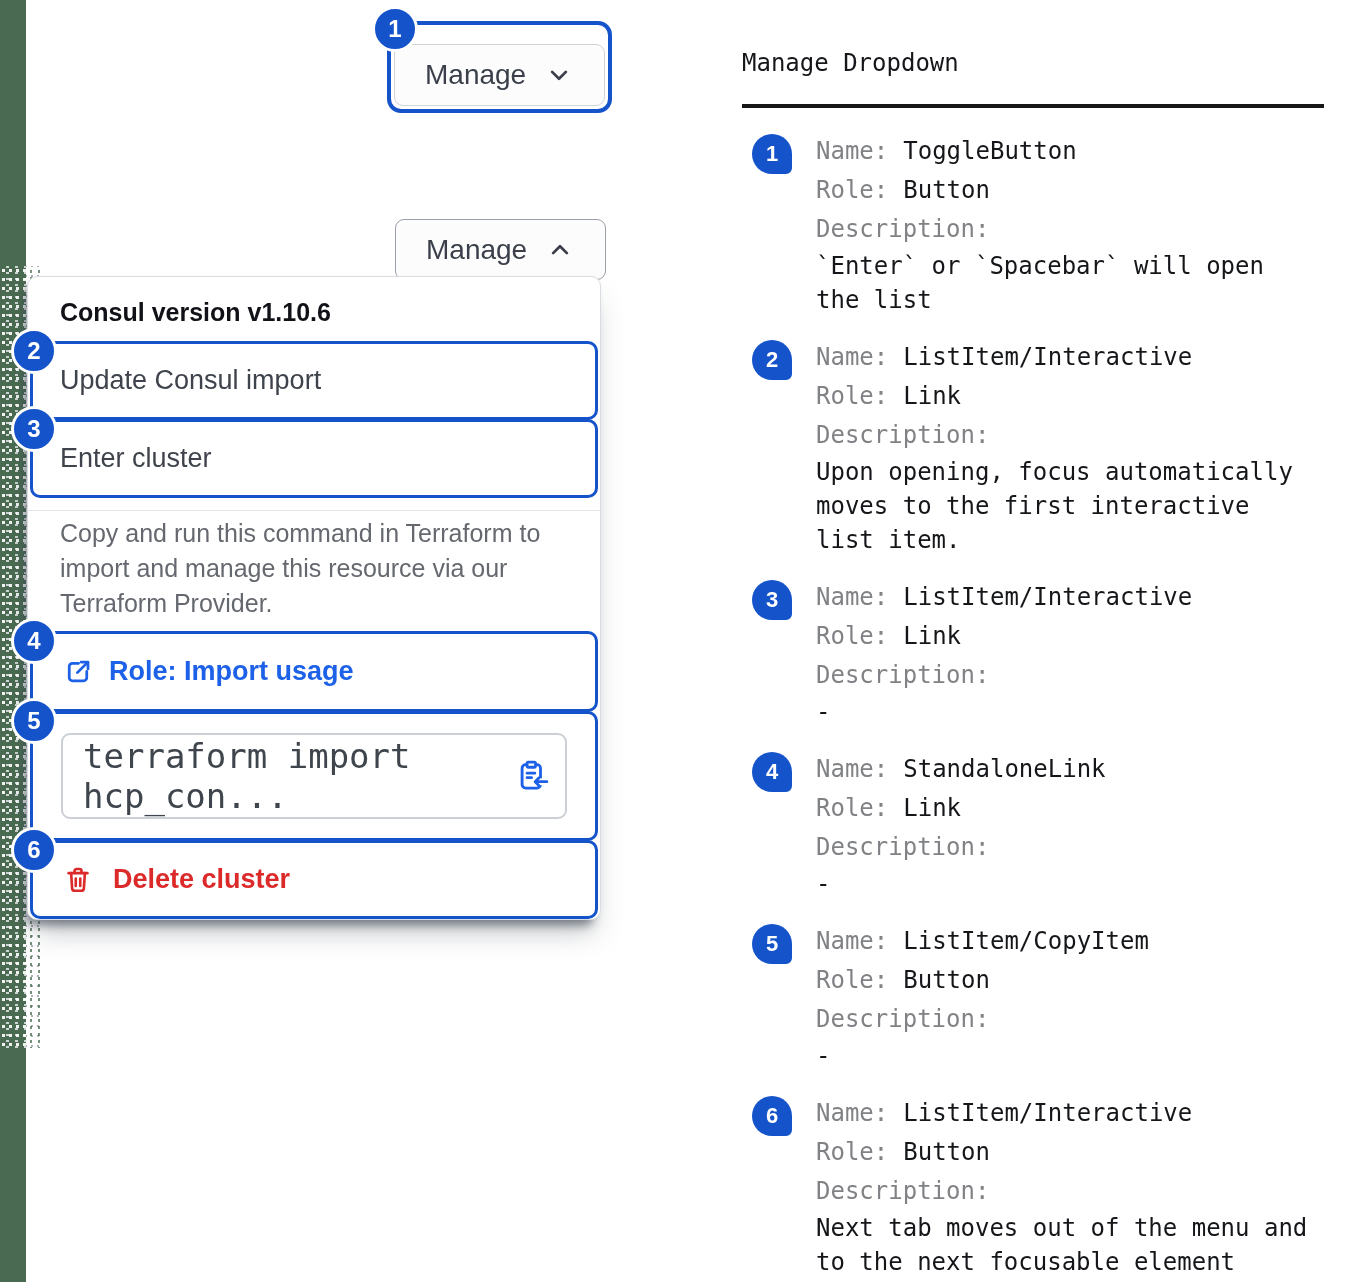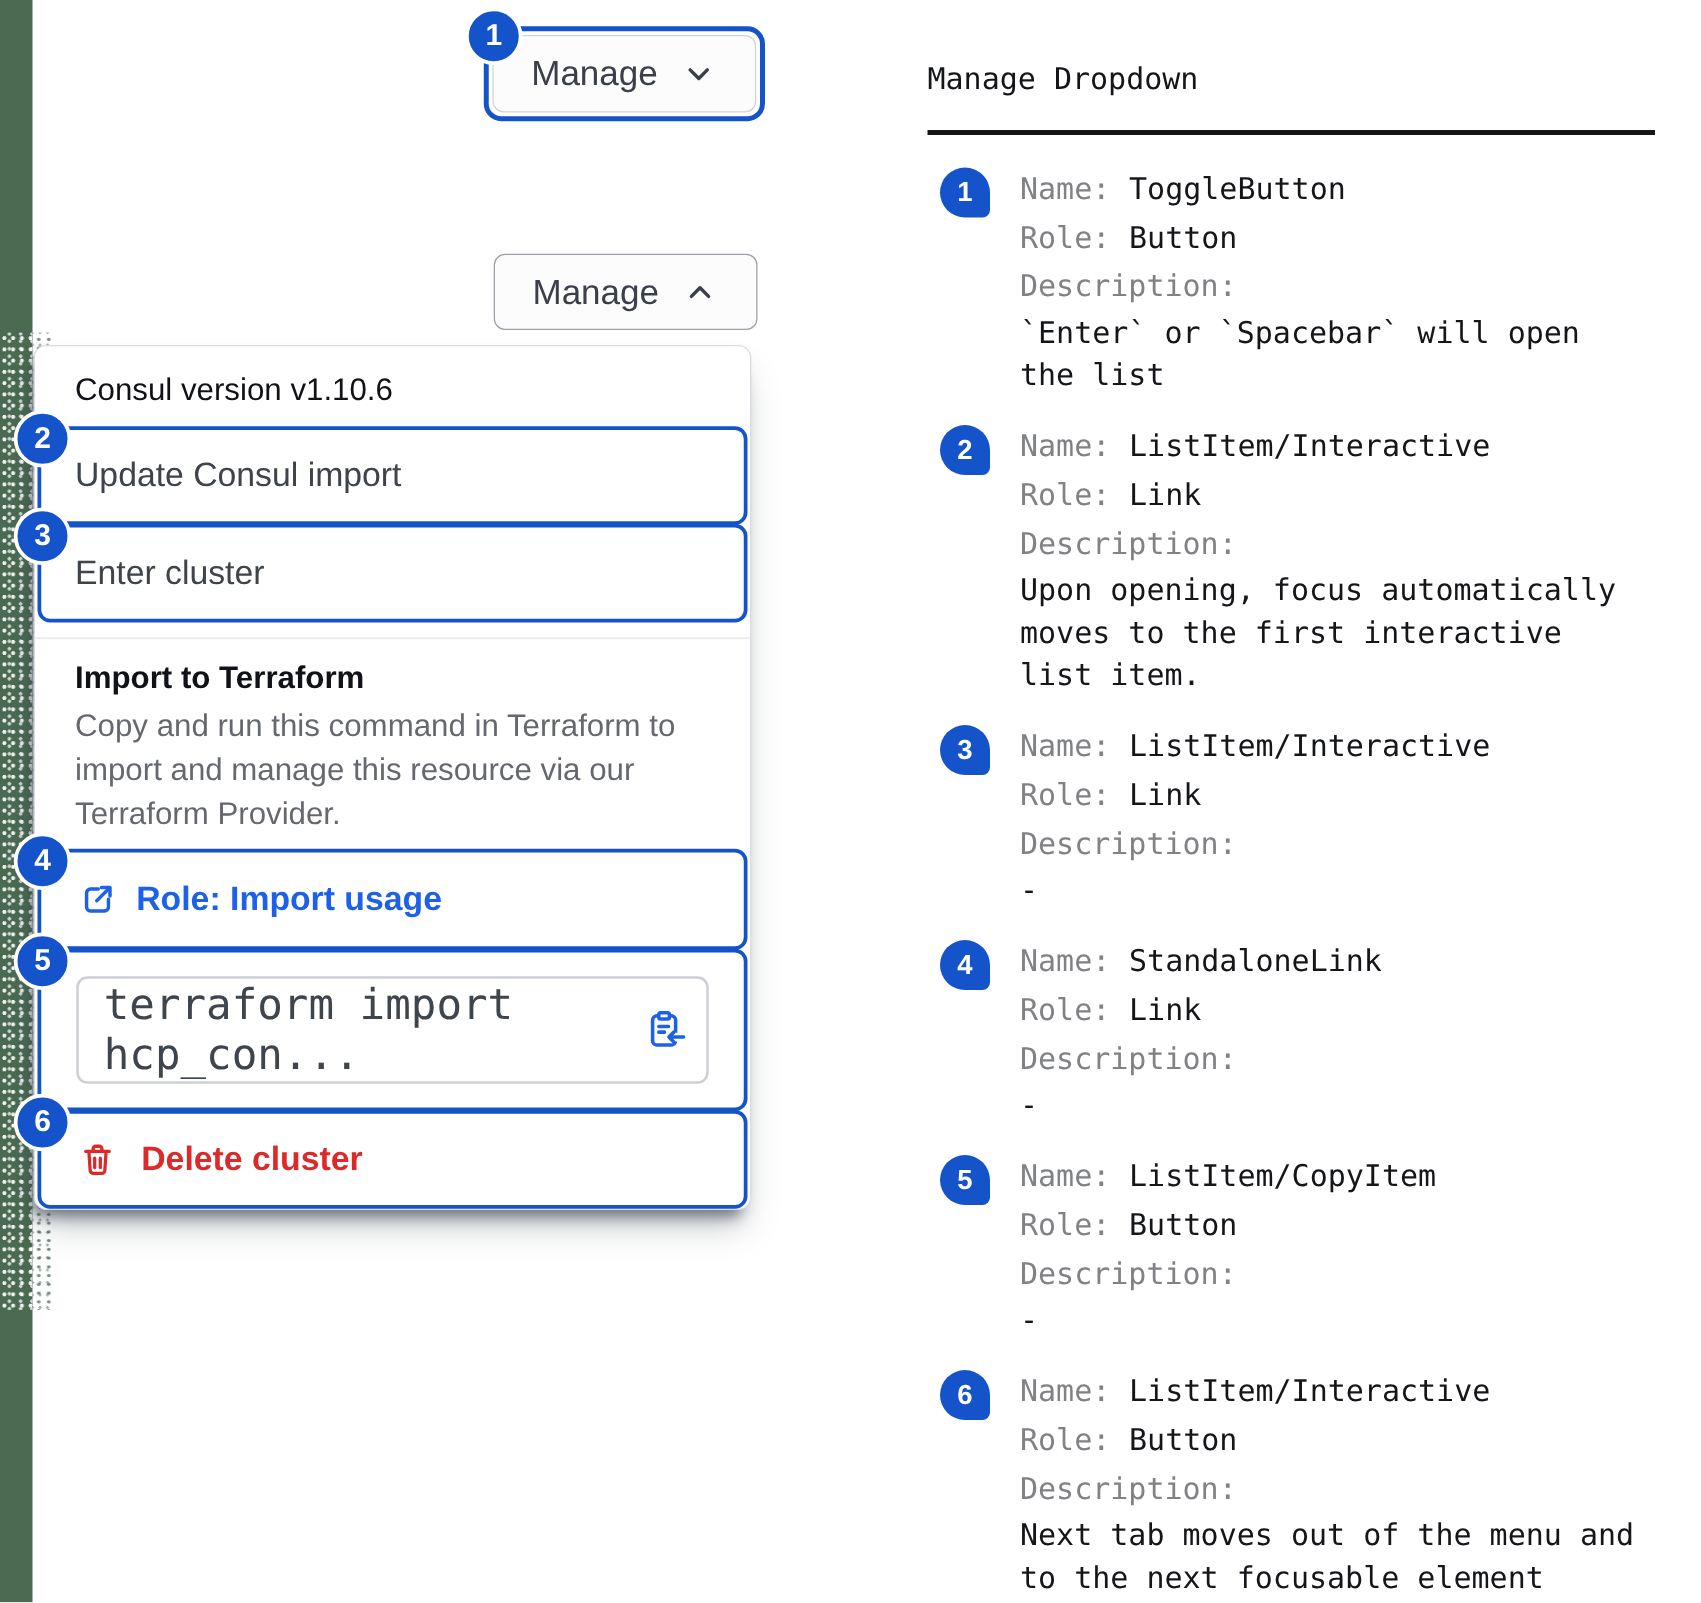--- a/index.html
+++ b/index.html
@@ -14,35 +14,35 @@
     background-size:7px 9px,9px 6px;background-position:0 0,3px 4px;}
   .edge-stipple-outer{position:absolute;left:26px;top:266px;width:16px;height:782px;
     background-image:radial-gradient(circle,rgba(74,107,81,.75) 1.3px,transparent 1.5px),
                      radial-gradient(circle,rgba(90,100,110,.5) 1.1px,transparent 1.3px);
     background-size:8px 7px,6px 10px;background-position:1px 2px,3px 5px;}
 
   
   .focus-ring{position:absolute;left:387px;top:21px;border:4px solid #1553cb;border-radius:14px;padding:3px;background:#fff;}
   .btn{display:flex;align-items:center;justify-content:center;gap:18px;height:60px;padding:0 30px;
        background:#fcfcfd;border:1px solid #d0d4d9;border-radius:9px;color:#3a3f4a;
-       font-size:28px;font-weight:400;cursor:pointer;}
+       font-size:28px;font-weight:400;cursor:pointer;margin-top:16px;}
   .btn-plain{position:absolute;left:395px;top:203px;height:59px;border:1px solid #9aa0a8;}
   .chev{display:inline-flex;color:#3a3f4a;}
 
   
   .num-badge{position:absolute;width:40px;height:40px;border:3px solid #ffffff;border-radius:50%;
      background:#1553cb;color:#fff;font-size:24px;font-weight:700;display:flex;align-items:center;
      justify-content:center;z-index:5;font-family:"Liberation Sans",sans-serif;}
   .badge-1{left:372px;top:6px;}
 
   
   .panel{position:absolute;left:27px;top:276px;width:574px;background:#ffffff;
      border:1px solid #d9dce1;border-radius:10px;box-sizing:border-box;
      box-shadow:-5px 8px 10px -3px rgba(60,68,80,.6),0 18px 28px -8px rgba(60,68,80,.35);}
-  .panel-header{padding:20px 32px 14px;font-size:25px;font-weight:400;color:#101217;line-height:30px;}
+  .panel-header{padding:20px 32px 14px;font-size:25px;font-weight:700;color:#101217;line-height:30px;}
   .focus-item{position:relative;margin:0 2px;border:3px solid #1553cb;border-radius:10px;
      box-sizing:border-box;background:#fff;display:flex;align-items:center;cursor:pointer;}
   .focus-item + .focus-item{margin-top:-1px;}
   .item-badge{left:-22px;top:-16px;}
   .menu-label{font-size:27px;color:#3f434b;padding-left:27px;}
   .row-h{height:79px;}
   .sep{border:none;border-top:1px solid #e3e5e8;margin:12px 0 0;}
   .section-title{padding:16px 32px 2px;font-size:25px;font-weight:700;color:#101217;line-height:30px;}
   .section-desc{margin:5px 0 10px;padding:0 0 0 32px;width:505px;font-size:25px;line-height:35px;color:#65696f;}
   .docs-row{height:81px;gap:16px;padding-left:30px;color:#1c61e8;}
@@ -111,21 +111,20 @@
       <span class="menu-label">Update Consul import</span>
     </div>
 
     <div class="focus-item row-h">
       <div class="num-badge item-badge">3</div>
       <span class="menu-label">Enter cluster</span>
     </div>
 
     <hr class="sep">
 
-    <div class="section-title">Import to Terraform</div>
     <div class="section-desc">Copy and run this command in Terraform to import and manage this resource via our Terraform Provider.</div>
 
     <div class="focus-item docs-row">
       <div class="num-badge item-badge">4</div>
       <span class="icon">
         <svg width="30" height="30" viewBox="0 0 24 24" fill="none" stroke="#1c61e8" stroke-width="2.2" stroke-linecap="round" stroke-linejoin="round">
             <path d="M12.5 5H7.5A2.5 2.5 0 0 0 5 7.5v9A2.5 2.5 0 0 0 7.5 19h9a2.5 2.5 0 0 0 2.5-2.5V11.5"></path>
             <path d="M14.5 4H20v5.5"></path>
             <path d="M19.5 4.5 11.5 12.5"></path>
           </svg>

